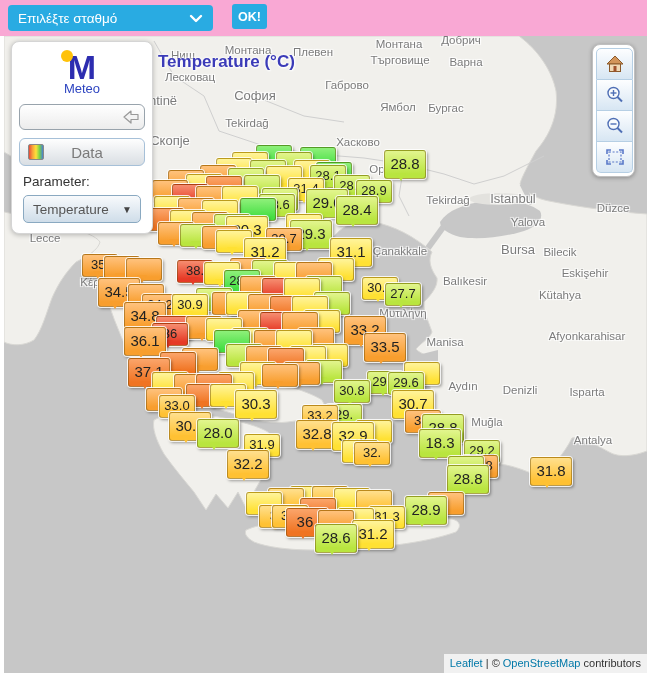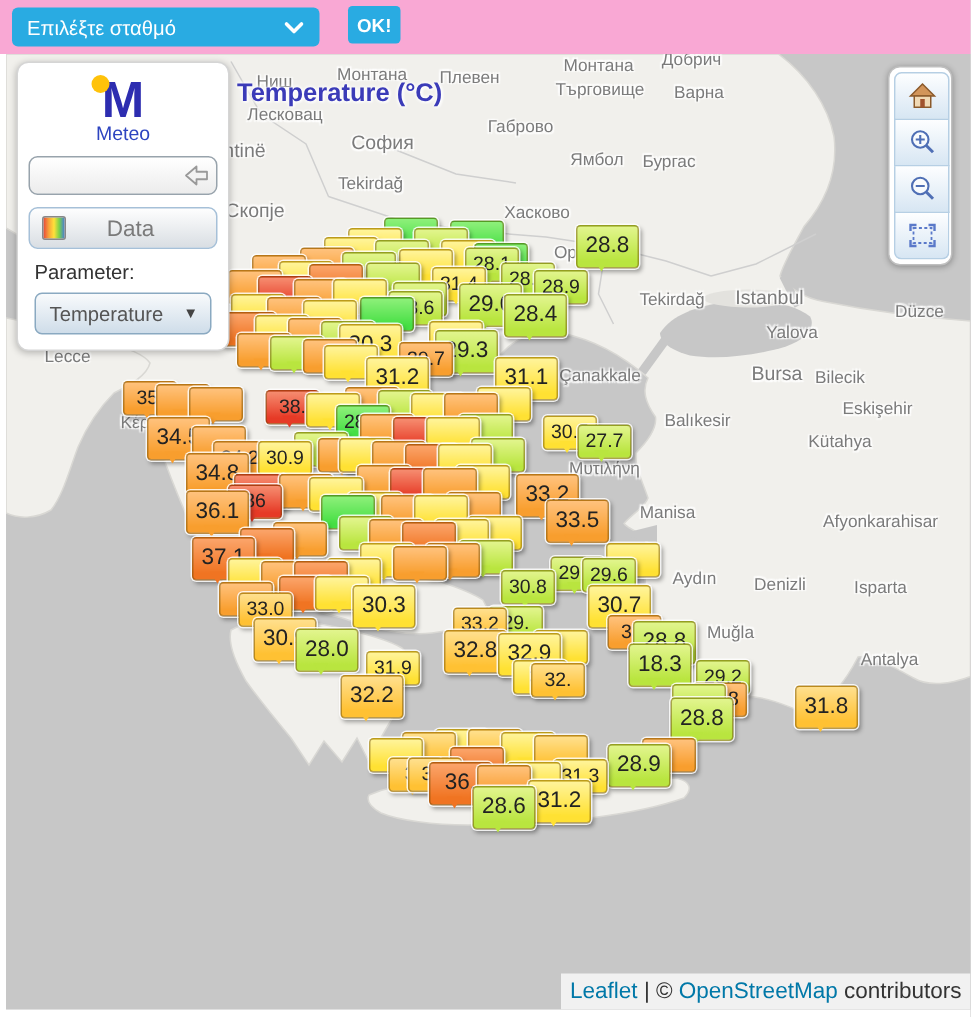--- a/index.html
+++ b/index.html
@@ -65,21 +65,21 @@
   
   .controls{position:absolute;left:592px;top:44px;width:43px;background:#fff;border:1px solid #bfbfbf;
        border-radius:8px;box-shadow:0 1px 4px rgba(0,0,0,.3);z-index:60;padding:3px;box-sizing:border-box;}
   .ctl-btn{width:35px;height:30px;background:linear-gradient(180deg,#fdfeff,#d7e6f3);
        border:1px solid #b6cfe4;display:flex;align-items:center;justify-content:center;cursor:pointer;}
   .ctl-btn:first-child{border-radius:5px 5px 0 0;}
   .ctl-btn:last-child{border-radius:0 0 5px 5px;}
   .ctl-btn + .ctl-btn{border-top:0;}
   
   .attrib{position:absolute;right:0;bottom:0;background:rgba(255,255,255,.75);padding:3px 6px 4px 6px;
-       font-size:15px;color:#333;z-index:40;white-space:nowrap;}
+       font-size:11px;color:#333;z-index:40;white-space:nowrap;}
   .attrib a{color:#0078a8;text-decoration:none;cursor:pointer;}
 </style>
 </head>
 <body>
 
 <div class="topbar">
   <div class="station-select">
     <span>Επιλέξτε σταθμό</span>
     <span class="chev">
       <svg width="14" height="9" viewBox="0 0 14 9">
@@ -135,21 +135,21 @@
       <div class="clabel big" style="left: 509px; top: 162px;">Istanbul</div>
       <div class="clabel" style="left: 609px; top: 172px;">Düzce</div>
       <div class="clabel" style="left: 524px; top: 186px;">Yalova</div>
       <div class="clabel" style="left: 396px; top: 215px;">Çanakkale</div>
       <div class="clabel big" style="left: 514px; top: 213px;">Bursa</div>
       <div class="clabel" style="left: 556px; top: 216px;">Bilecik</div>
       <div class="clabel" style="left: 581px; top: 237px;">Eskişehir</div>
       <div class="clabel" style="left: 556px; top: 259px;">Kütahya</div>
       <div class="clabel" style="left: 461px; top: 245px;">Balıkesir</div>
       <div class="clabel" style="left: 399px; top: 277px;">Μυτιλήνη</div>
-      <div class="clabel" style="left: 583px; top: 312px;">Afyonkarahisar</div>
+      <div class="clabel" style="left: 583px; top: 300px;">Afyonkarahisar</div>
       <div class="clabel" style="left: 441px; top: 306px;">Manisa</div>
       <div class="clabel" style="left: 459px; top: 350px;">Aydın</div>
       <div class="clabel" style="left: 516px; top: 354px;">Denizli</div>
       <div class="clabel" style="left: 583px; top: 356px;">Isparta</div>
       <div class="clabel" style="left: 483px; top: 386px;">Muğla</div>
       <div class="clabel" style="left: 589px; top: 404px;">Antalya</div>
       <div class="clabel" style="left: 41px; top: 202px;">Lecce</div>
       <div class="clabel" style="left: 86px; top: 246px;">Κέρ</div>
     </div>
   <div id="markers-layer">

